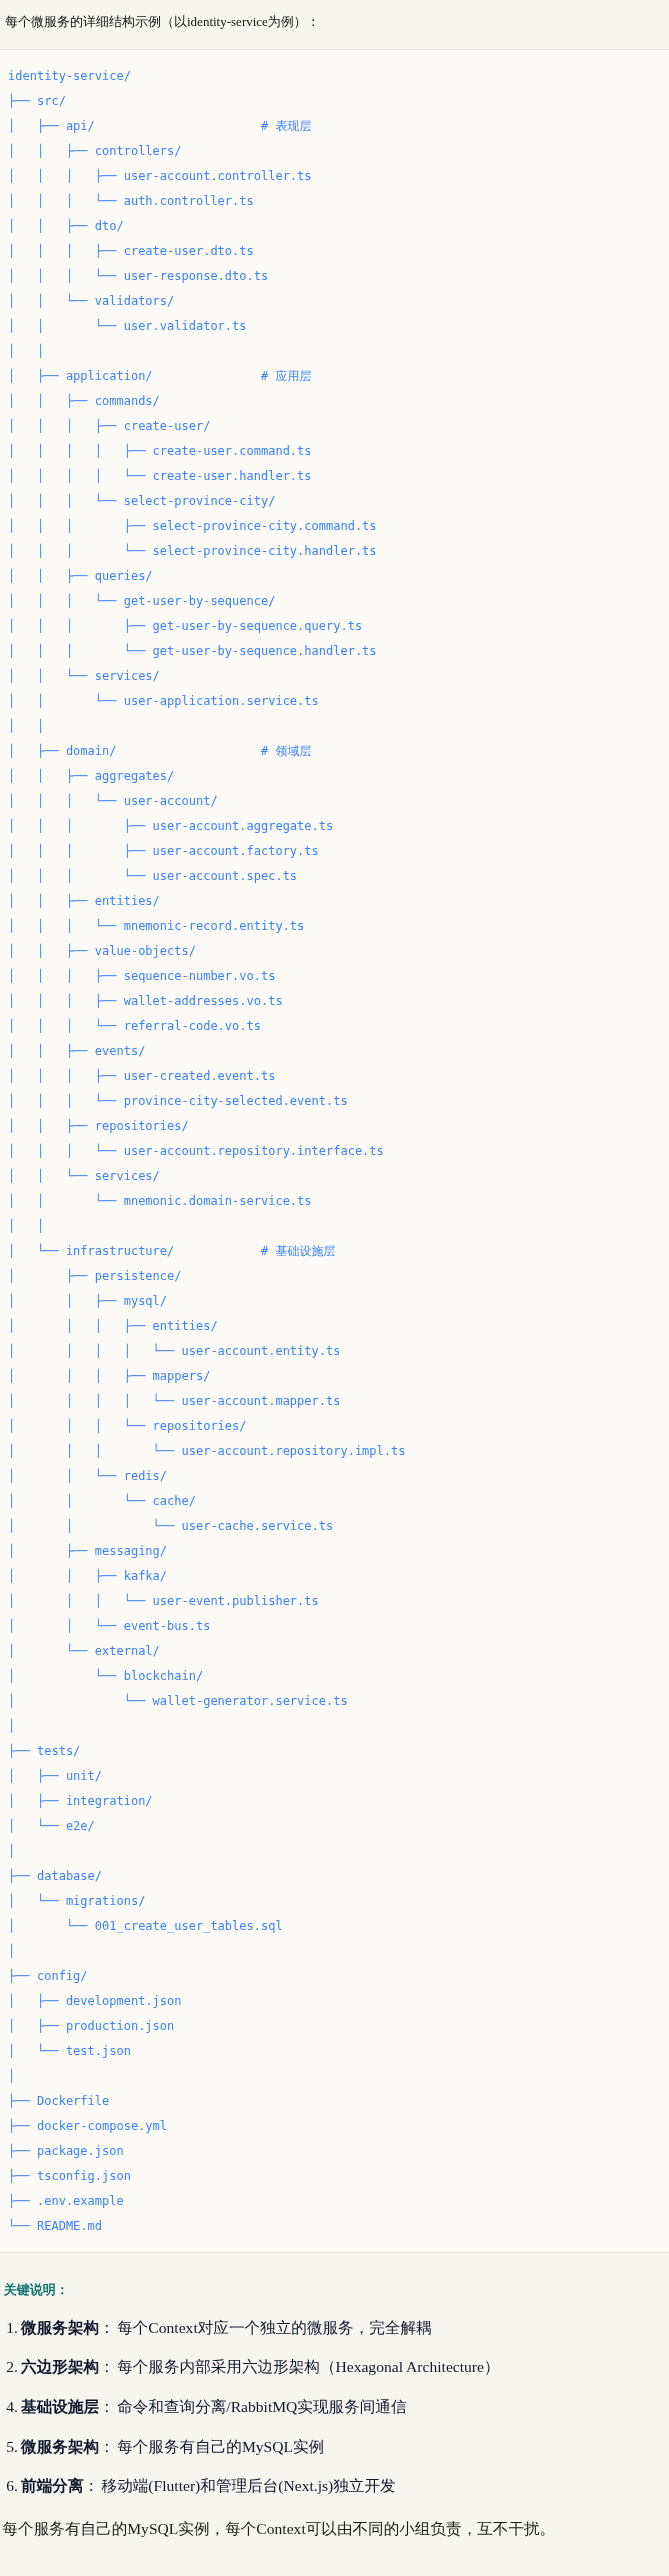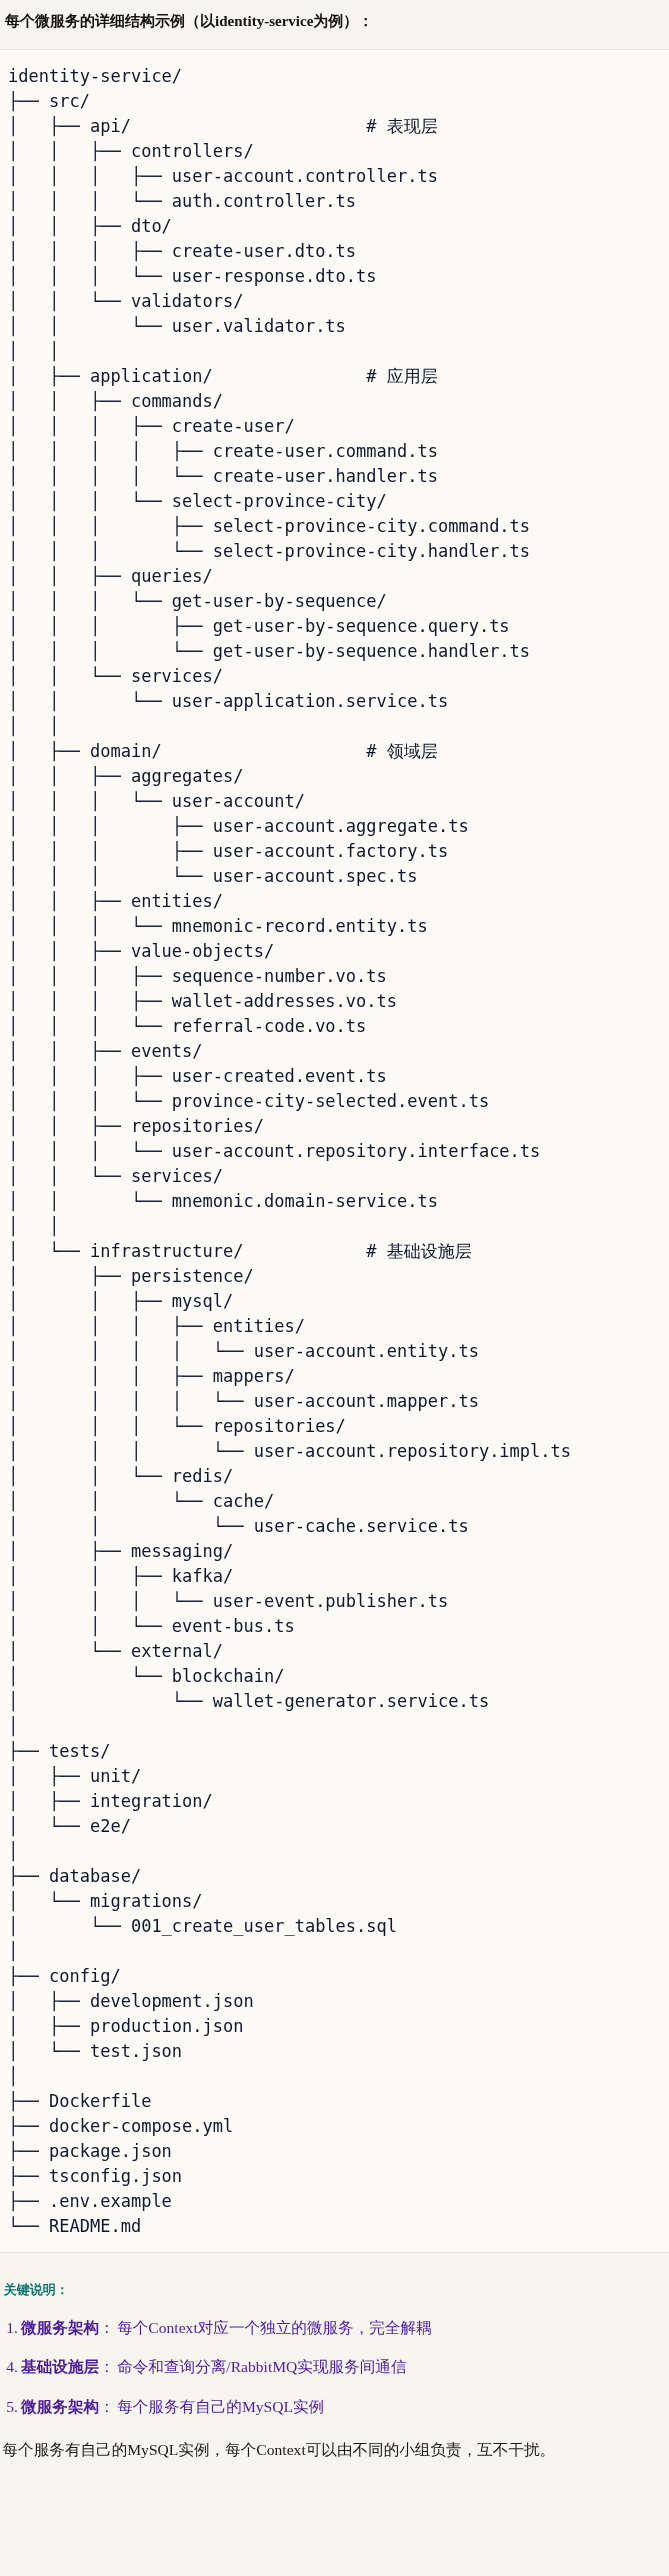--- a/index.html
+++ b/index.html
@@ -6,60 +6,60 @@
     margin: 0;
     padding: 0;
     background: #f7f5f0;
     width: 669px;
     min-height: 2576px;
     font-family: "Liberation Serif", serif;
     color: #181713;
   }
   .page-title {
     margin: 8.8px 0 0 5px;
-    font-size: 15px;
+    font-size: 13px;
     line-height: 25px;
-    font-weight: bold;
+    font-weight: normal;
     color: #141311;
   }
   .code-block {
     margin-top: 15px;
     background: #fbfaf7;
     border-top: 0.6px solid #e7e4de;
     border-bottom: 0.6px solid #e7e4de;
     padding: 13.8px 10px 13.8px 8.1px;
     box-sizing: border-box;
     width: 669px;
     overflow: hidden;
   }
   .code-block pre {
     margin: 0;
     font-family: "DejaVu Sans Mono", monospace;
-    font-size: 17px;
+    font-size: 12px;
     line-height: 25px;
-    color: #0f172a;
+    color: #3b82f6;
     white-space: pre;
   }
   .notes-heading {
     margin: 24px 0 0 3.8px;
     font-size: 13px;
     line-height: 25px;
     font-weight: bold;
     color: #0f766e;
   }
   .notes-list {
     list-style: none;
     margin: 17.5px 0 0 0;
     padding: 0 0 0 6.3px;
   }
   .notes-list li {
     font-size: 15.6px;
     line-height: 15.6px;
     margin-bottom: 24px;
-    color: #4c1d95;
+    color: #0f172a;
     white-space: nowrap;
   }
   .notes-list .num {
     margin-right: 3.1px;
   }
   .notes-list .label {
     font-weight: bold;
   }
   .notes-list .sep {
     margin-right: 2.5px;
@@ -164,18 +164,20 @@
 ├── package.json
 ├── tsconfig.json
 ├── .env.example
 └── README.md</pre>
 </div>
 
 <h2 class="notes-heading">关键说明：</h2>
 
 <ol class="notes-list">
     <li><span class="num">1.</span><strong class="label">微服务架构</strong><span class="sep">：</span><span class="desc">每个Context对应一个独立的微服务，完全解耦</span></li>
+    <li><span class="num">2.</span><strong class="label">六边形架构</strong><span class="sep">：</span><span class="desc">每个服务内部采用六边形架构（Hexagonal Architecture）</span></li>
     <li><span class="num">4.</span><strong class="label">基础设施层</strong><span class="sep">：</span><span class="desc">命令和查询分离/RabbitMQ实现服务间通信</span></li>
     <li><span class="num">5.</span><strong class="label">微服务架构</strong><span class="sep">：</span><span class="desc">每个服务有自己的MySQL实例</span></li>
+    <li><span class="num">6.</span><strong class="label">前端分离</strong><span class="sep">：</span><span class="desc">移动端(Flutter)和管理后台(Next.js)独立开发</span></li>
   </ol>
 
 <p class="closing-paragraph">每个服务有自己的MySQL实例，每个Context可以由不同的小组负责，互不干扰。</p>
 
 
 </body></html>

